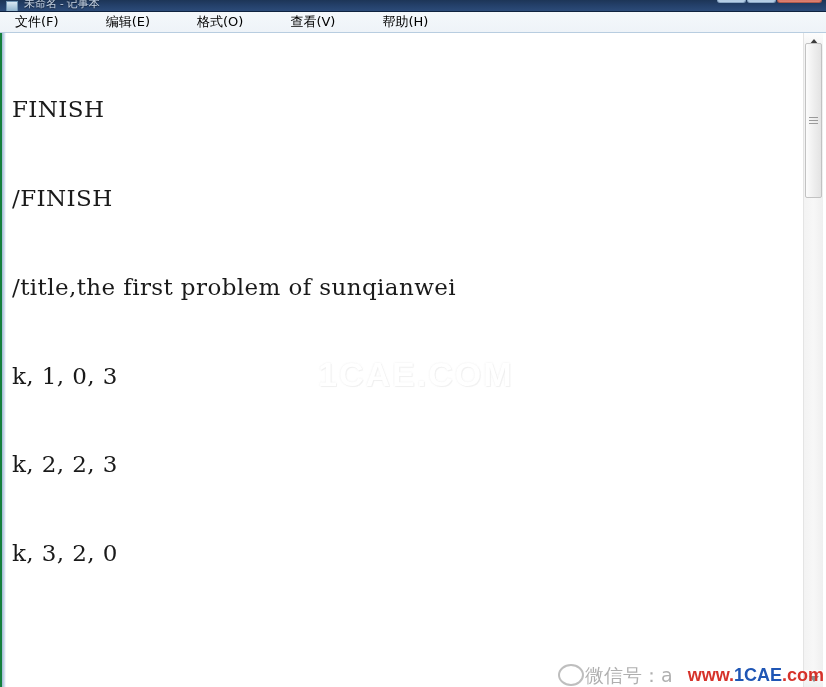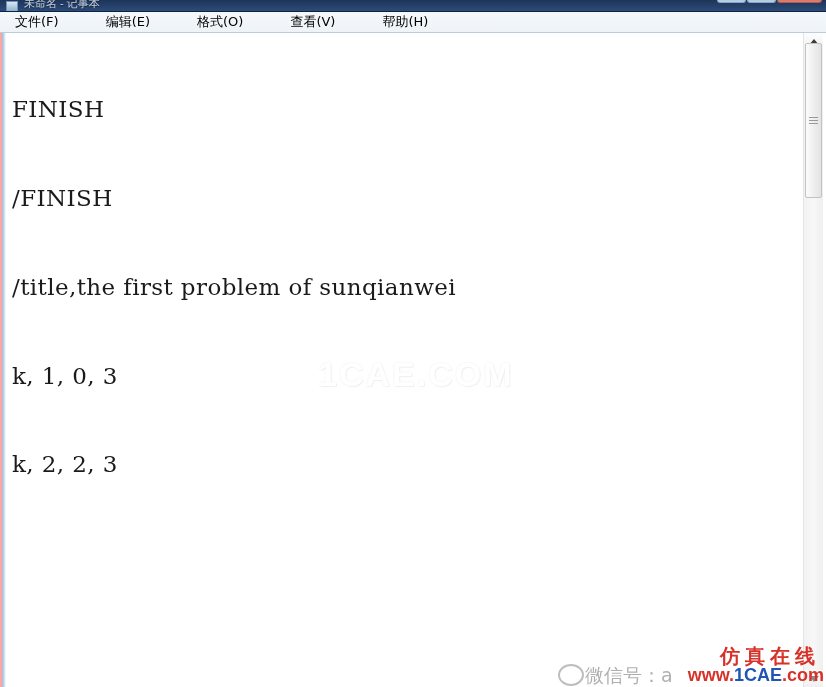--- a/index.html
+++ b/index.html
@@ -126,21 +126,21 @@
   }
 
   
   #editor-frame {
     position: absolute;
     left: 0;
     top: 33px;
     width: 826px;
     height: 654px;
     background: #ffffff;
-    border-left: 2px solid #fca5a5;
+    border-left: 2px solid #15803d;
     box-sizing: border-box;
     overflow: hidden;
   }
   #editor-frame::before{
     content:"";
     position:absolute;
     left:0; top:0; bottom:0;
     width:4px;
     background: linear-gradient(90deg,#9fb9d4 0%, #ccdcec 55%, #ffffff 100%);
   }
@@ -320,20 +320,21 @@
   </div>
 
   <div id="editor-frame">
 
     <div id="text-area">
       <div class="code-line">FINISH</div>
       <div class="code-line">/FINISH</div>
       <div class="code-line">/title,the first problem of sunqianwei</div>
       <div class="code-line">k, 1, 0, 3</div>
       <div class="code-line">k, 2, 2, 3</div>
+      <div class="code-line">k, 3, 2, 0</div>
       
       
       
       
       
       
       
       
       
       
@@ -355,20 +356,19 @@
       </div>
       <div id="scrollbar-down">
         <span class="arrow"></span>
       </div>
     </div>
 
     <div id="wechat-logo"></div>
     <div id="wechat-note">微信号：a</div>
 
     <div id="watermark-corner">
-      <div id="wm-cn">仿真在线</div>
       <div id="wm-url">
         <span class="w">www.</span><span class="b">1CAE</span><span class="w">.com</span>
       </div>
     </div>
 
   </div>
 </div>
 
 </body></html>

